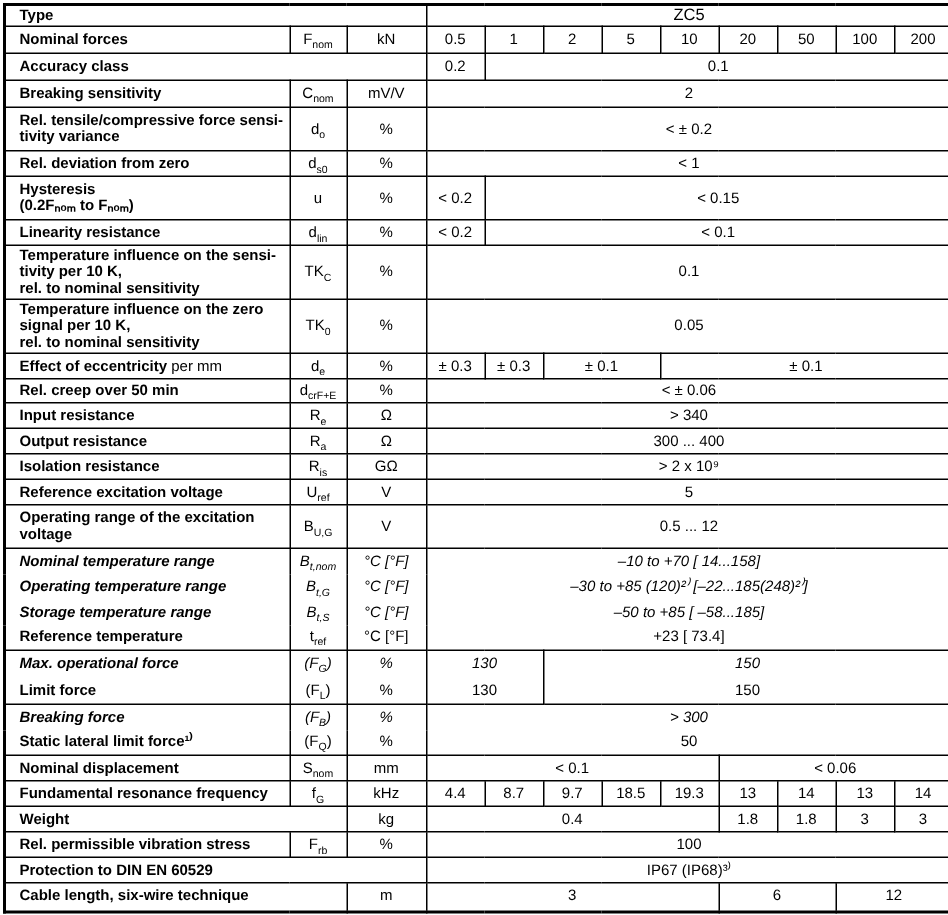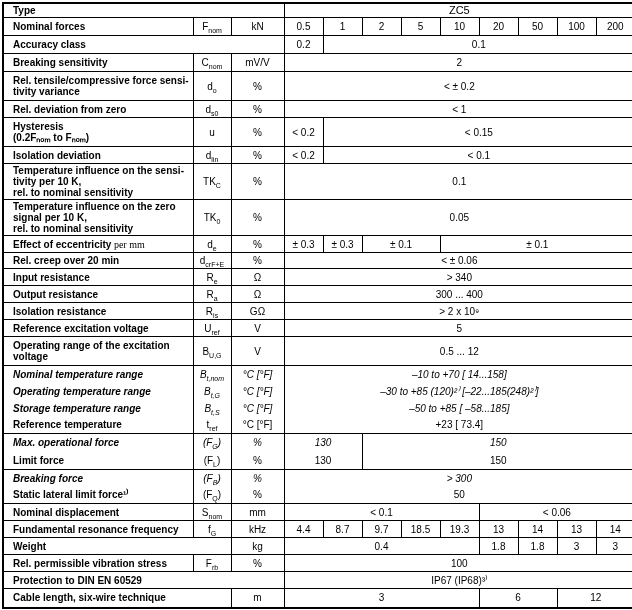--- a/index.html
+++ b/index.html
@@ -14,21 +14,21 @@
   td {
     border:1px solid #000;
     font-size:10px;
     line-height:11px;
     padding:1px 2px;
     vertical-align:middle;
     overflow:hidden;
   }
   td.lab { text-align:left; padding-left:9px; font-weight:bold; }
   td.lab .lb { white-space:pre-line; }
-  td.lab .ls { font-weight:normal;font-family:Liberation Serif, serif; }
+  td.lab .ls { font-weight:normal; }
   td.sym, td.unit, td.val { text-align:center; font-weight:normal; }
   td.hdr { font-size:11px; }
   sub { font-size:7px; line-height:0; }
   
   tr.h14 { height:14px; }
   tr.h16 { height:16px; }
   tr.h17 { height:17px; }
   tr.h18 { height:18px; }
   tr.h19 { height:19px; }
   tr.h29 { height:29px; }
@@ -109,21 +109,21 @@
   <tr class="h29">
     <td class="lab"><span class="lb">Hysteresis
 (0.2Fₙₒₘ to Fₙₒₘ)</span></td>
     <td class="sym"><span>u</span></td>
     <td class="unit">%</td>
     <td class="val">&lt; 0.2</td>
     <td class="val" colspan="8">&lt; 0.15</td>
   </tr>
 
   <tr class="h17">
-    <td class="lab"><span class="lb">Isolation deviation</span></td>
+    <td class="lab"><span class="lb">Linearity resistance</span></td>
     <td class="sym"><span>d</span><sub>lin</sub></td>
     <td class="unit">%</td>
     <td class="val">&lt; 0.2</td>
     <td class="val" colspan="8">&lt; 0.1</td>
   </tr>
 
   <tr class="h36">
     <td class="lab"><span class="lb">Temperature influence on the sensi-
 tivity per 10 K,
 rel. to nominal sensitivity</span></td>
@@ -145,21 +145,21 @@
     <td class="lab"><span class="lb">Effect  of eccentricity</span><span class="ls"> per mm</span></td>
     <td class="sym"><span>d</span><sub>e</sub></td>
     <td class="unit">%</td>
     <td class="val">± 0.3</td>
     <td class="val">± 0.3</td>
     <td class="val" colspan="2">± 0.1</td>
     <td class="val" colspan="5">± 0.1</td>
   </tr>
 
   <tr class="h16">
-    <td class="lab"><span class="lb">Rel. creep over 20 min</span></td>
+    <td class="lab"><span class="lb">Rel. creep over 50 min</span></td>
     <td class="sym"><span>d</span><sub>crF+E</sub></td>
     <td class="unit">%</td>
     <td class="val" colspan="9">&lt; ± 0.06</td>
   </tr>
 
   <tr class="h17">
     <td class="lab"><span class="lb">Input resistance</span></td>
     <td class="sym"><span>R</span><sub>e</sub></td>
     <td class="unit">Ω</td>
     <td class="val" colspan="9">&gt; 340</td>

